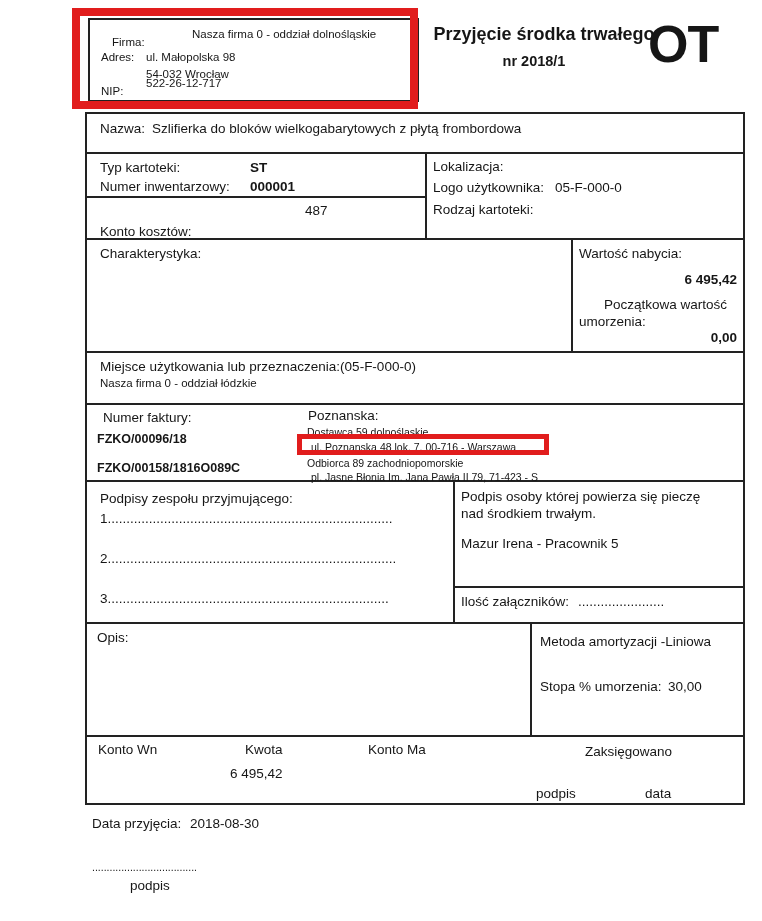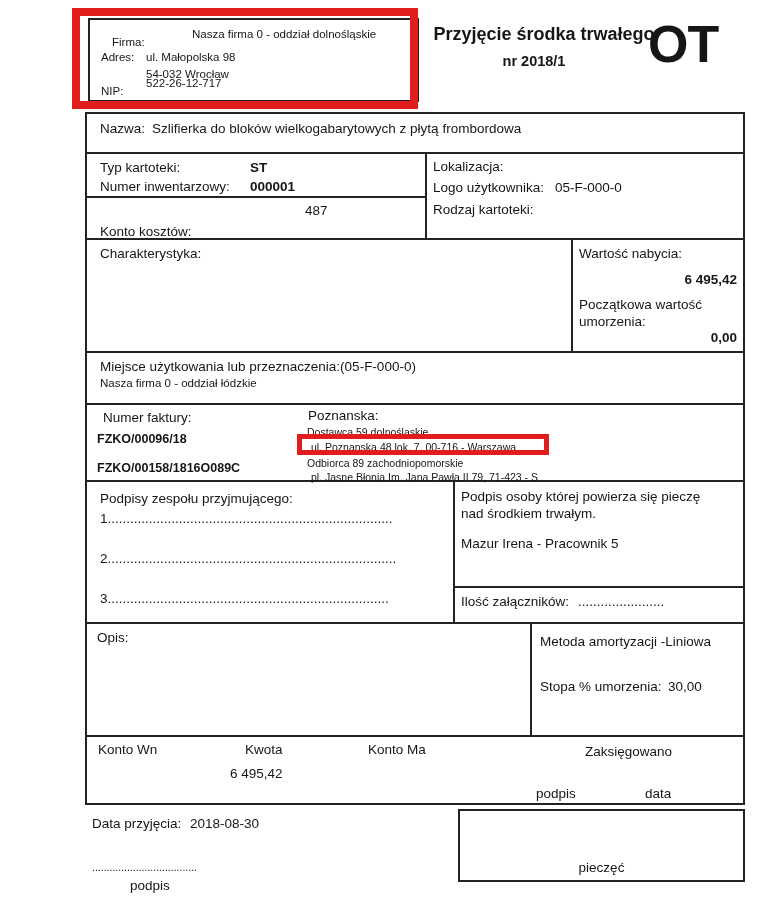--- a/index.html
+++ b/index.html
@@ -68,21 +68,21 @@
   <div class="t" style="left:100px;top:224px;">Konto kosztów:</div>
 
   <div class="t" style="left:433px;top:159px;">Lokalizacja:</div>
   <div class="t" style="left:433px;top:180px;">Logo użytkownika:</div>
   <div class="t" style="left:555px;top:180px;">05-F-000-0</div>
   <div class="t" style="left:433px;top:202px;">Rodzaj kartoteki:</div>
 
   <div class="t" style="left:100px;top:246px;">Charakterystyka:</div>
   <div class="t" style="left:579px;top:246px;">Wartość nabycia:</div>
   <div class="t b" style="left:571px;top:272px;width:166px;text-align:right;">6 495,42</div>
-  <div class="t" style="left:579px;top:297px;">Początkowa wartość</div>
+  <div class="t" style="left:604px;top:297px;">Początkowa wartość</div>
   <div class="t" style="left:579px;top:314px;">umorzenia:</div>
   <div class="t b" style="left:571px;top:330px;width:166px;text-align:right;">0,00</div>
 
   <div class="t" style="left:100px;top:359px;">Miejsce użytkowania lub przeznaczenia:(05-F-000-0)</div>
   <div class="t sm" style="left:100px;top:376px;">Nasza firma 0 - oddział łódzkie</div>
 
   <div class="t" style="left:103px;top:410px;">Numer faktury:</div>
   <div class="t b" style="left:97px;top:432px;font-size:12.5px;">FZKO/00096/18</div>
   <div class="t b" style="left:97px;top:461px;font-size:12.5px;">FZKO/00158/1816O089C</div>
   <div class="t" style="left:308px;top:408px;">Poznanska:</div>
@@ -114,17 +114,14 @@
   <div class="t" style="left:585px;top:744px;">Zaksięgowano</div>
   <div class="t" style="left:230px;top:766px;">6 495,42</div>
   <div class="t" style="left:536px;top:786px;">podpis</div>
   <div class="t" style="left:645px;top:786px;">data</div>
 
   <div class="t" style="left:92px;top:816px;">Data przyjęcia:</div>
   <div class="t" style="left:190px;top:816px;">2018-08-30</div>
   <div class="t xs clip" style="left:92px;top:861px;width:105px;">...........................................................</div>
   <div class="t" style="left:130px;top:878px;">podpis</div>
 
-  <div class="box" style="left:458px;top:809px;width:287px;height:73px;">
-    <div style="position:absolute;left:0;bottom:5px;width:100%;text-align:center;font-size:13.5px;">pieczęć</div>
-  </div>
 
 </div>
 
 </body></html>

